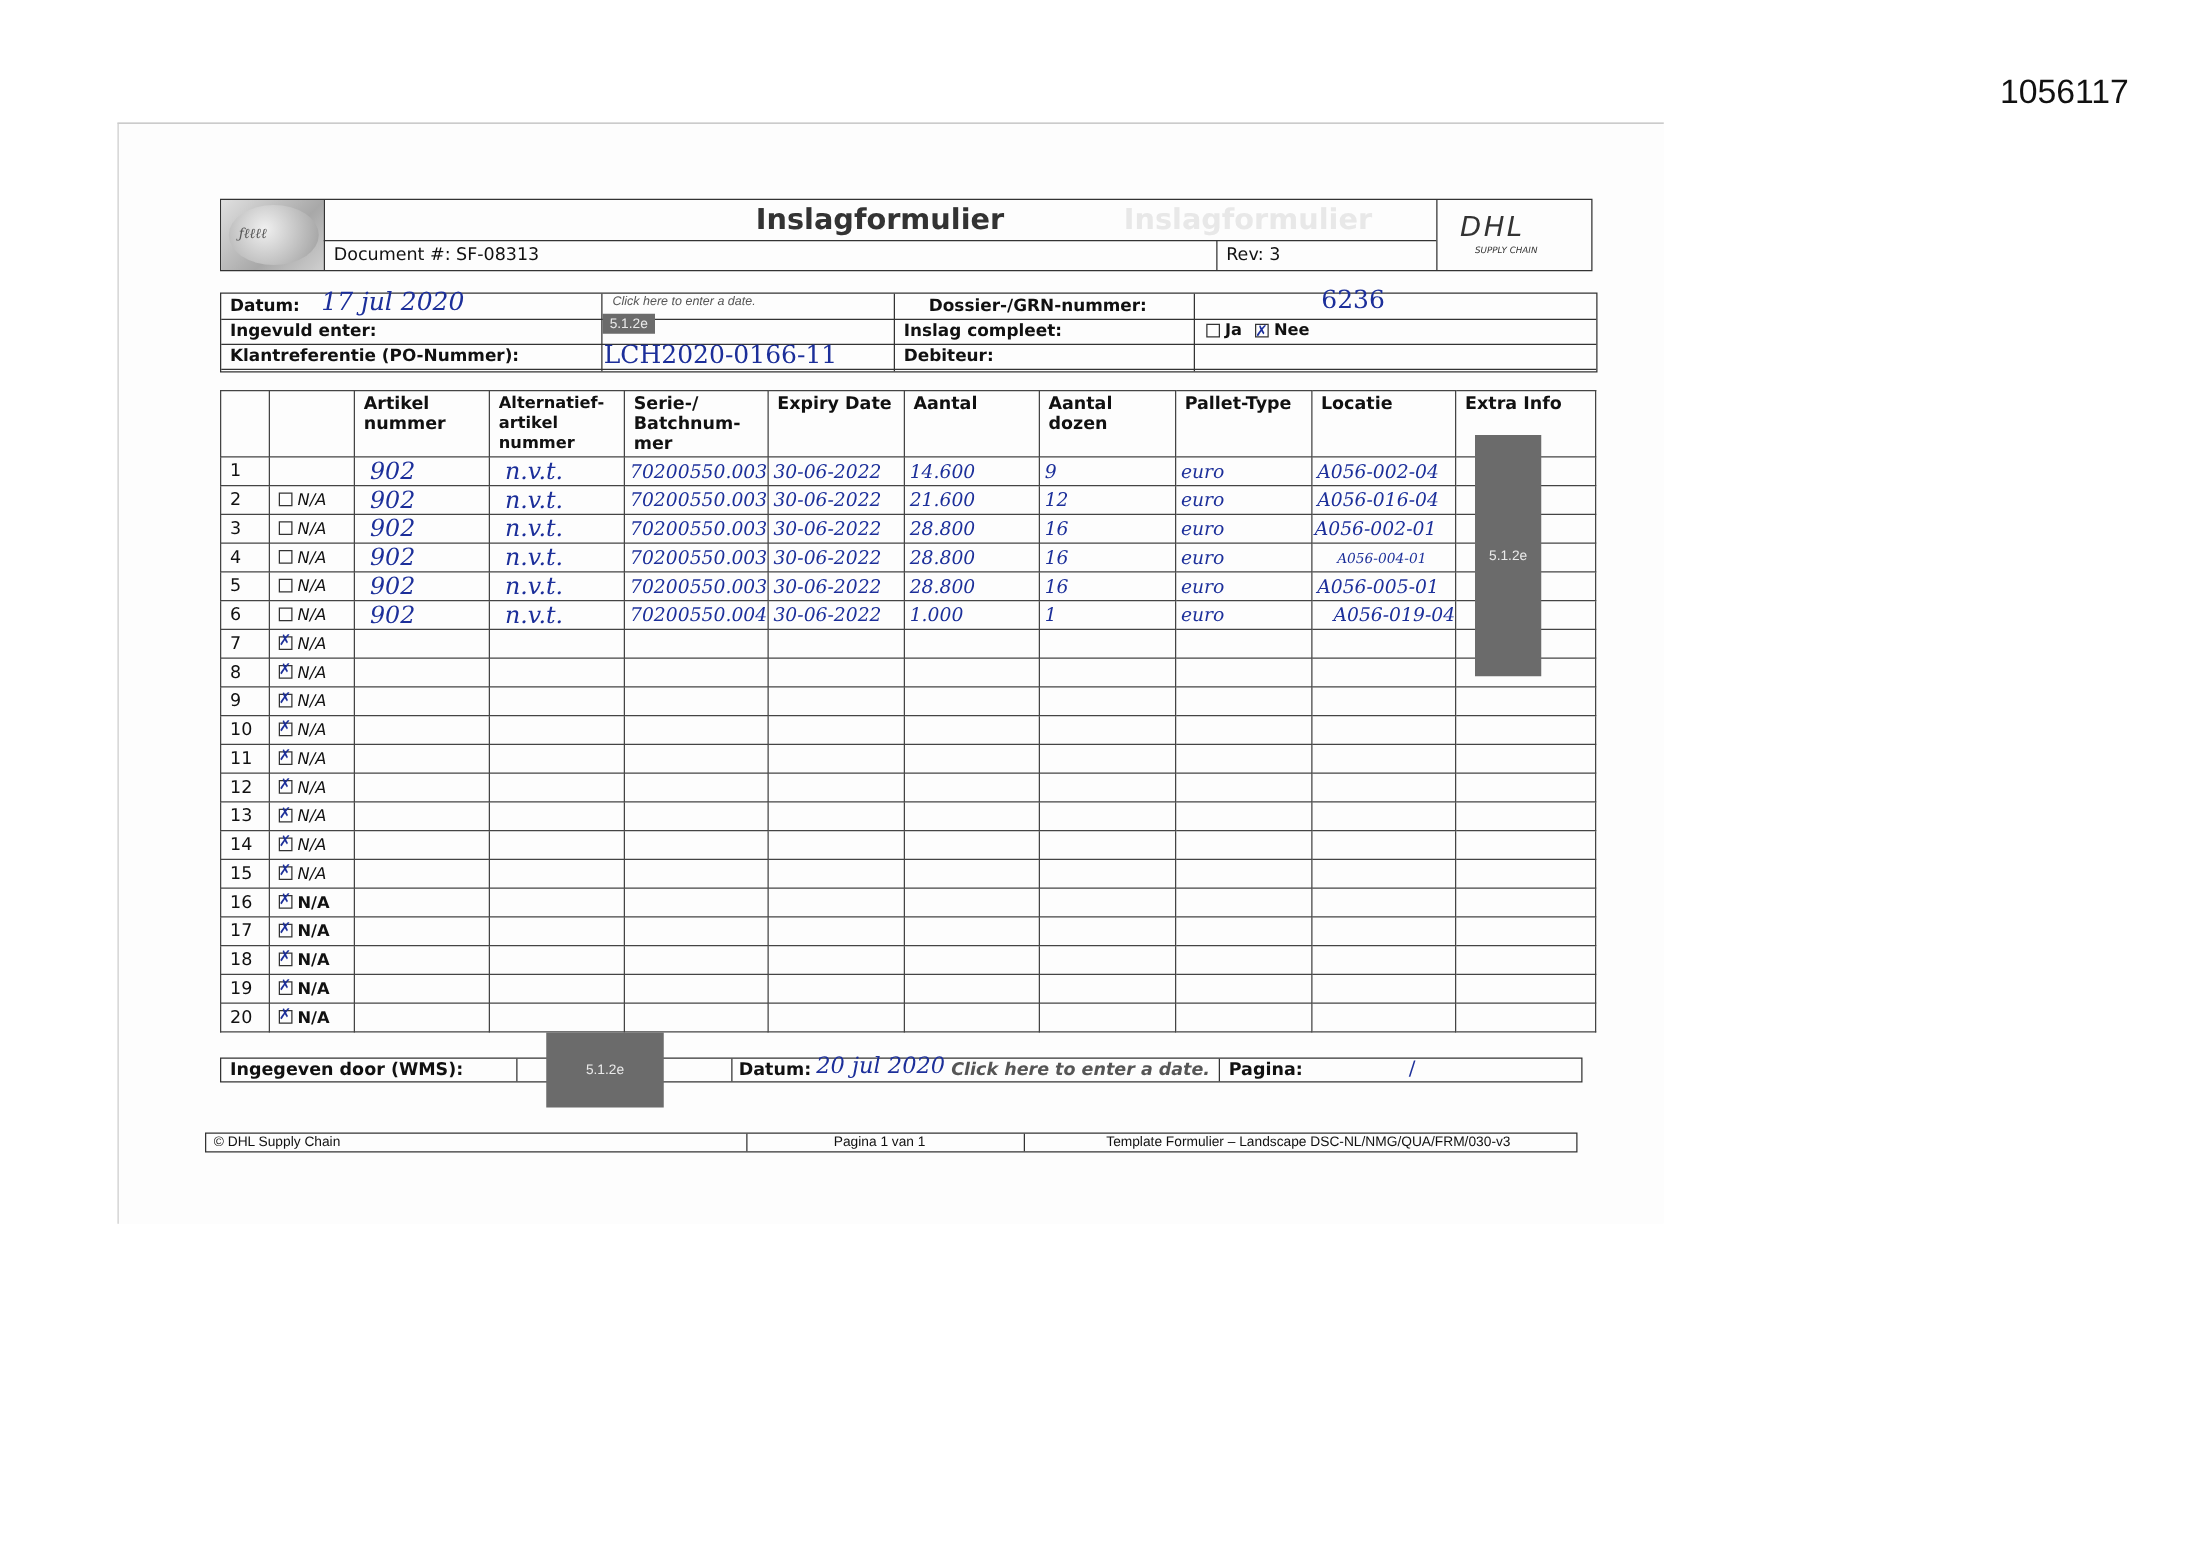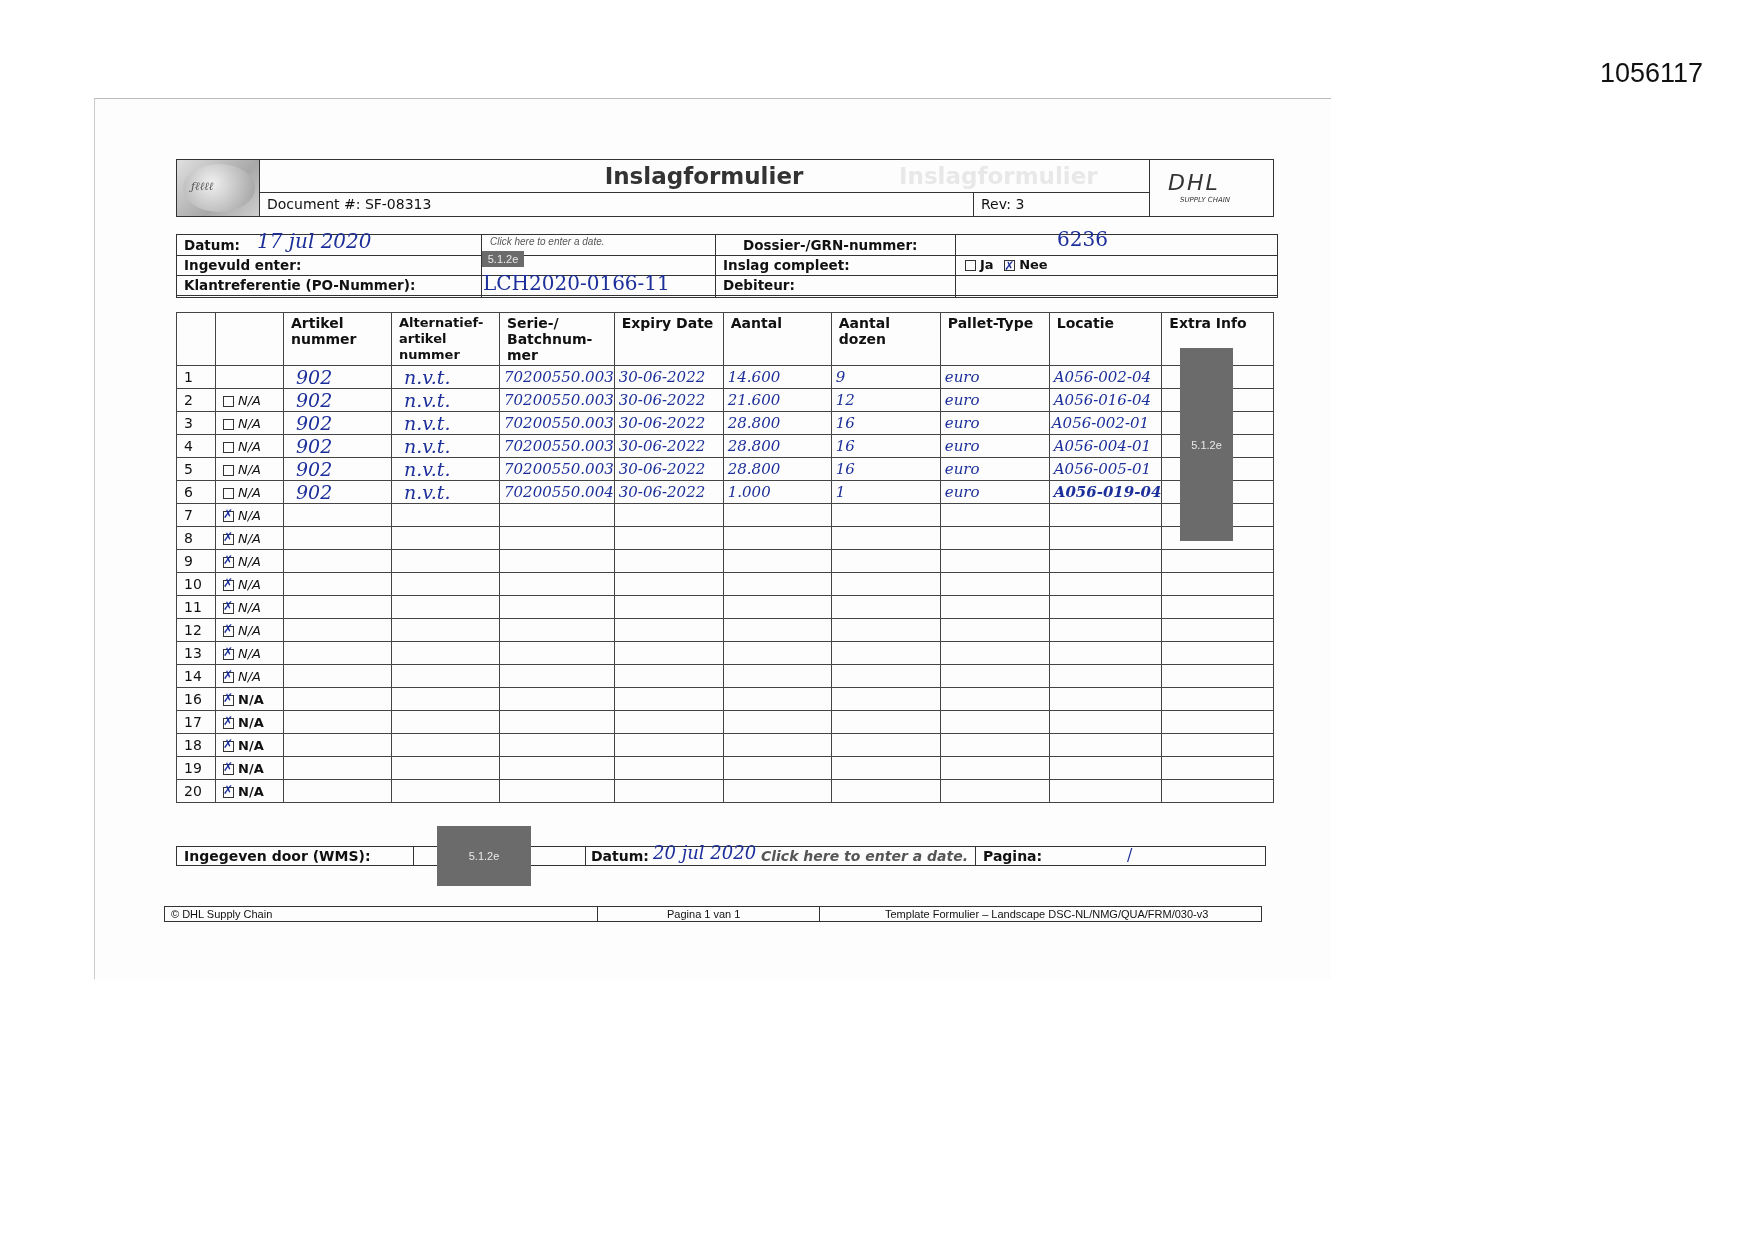--- a/index.html
+++ b/index.html
@@ -173,21 +173,21 @@
       <tr>
         <td>4</td>
         <td class="c-na"><span class="cb"></span><span>N/A</span></td>
         <td class="hw">902</td>
         <td class="hw">n.v.t.</td>
         <td class="hw" style="font-size: 15px; padding-left: 4px;">70200550.003</td>
         <td class="hw" style="font-size: 15px; padding-left: 4px;">30-06-2022</td>
         <td class="hw" style="font-size: 15px; padding-left: 4px;">28.800</td>
         <td class="hw" style="font-size: 15px; padding-left: 4px;">16</td>
         <td class="hw" style="font-size: 15px; padding-left: 4px;">euro</td>
-        <td class="hw" style="font-size: 15px; padding-left: 4px; margin-left: 32px;">A056-004-01</td>
+        <td class="hw" style="font-size: 11px; padding-left: 20px; margin-left: 32px;">A056-004-01</td>
         <td></td>
       </tr>
       <tr>
         <td>5</td>
         <td class="c-na"><span class="cb"></span><span>N/A</span></td>
         <td class="hw">902</td>
         <td class="hw">n.v.t.</td>
         <td class="hw" style="font-size: 15px; padding-left: 4px;">70200550.003</td>
         <td class="hw" style="font-size: 15px; padding-left: 4px;">30-06-2022</td>
         <td class="hw" style="font-size: 15px; padding-left: 4px;">28.800</td>
@@ -199,21 +199,21 @@
       <tr>
         <td>6</td>
         <td class="c-na"><span class="cb"></span><span>N/A</span></td>
         <td class="hw">902</td>
         <td class="hw">n.v.t.</td>
         <td class="hw" style="font-size: 15px; padding-left: 4px;">70200550.004</td>
         <td class="hw" style="font-size: 15px; padding-left: 4px;">30-06-2022</td>
         <td class="hw" style="font-size: 15px; padding-left: 4px;">1.000</td>
         <td class="hw" style="font-size: 15px; padding-left: 4px;">1</td>
         <td class="hw" style="font-size: 15px; padding-left: 4px;">euro</td>
-        <td class="hw" style="font-size: 15px; padding-left: 4px; font-weight: bold;">A056-019-04</td>
+        <td class="hw" style="font-size: 15px; padding-left: 17px;">A056-019-04</td>
         <td></td>
       </tr>
       <tr>
         <td>7</td>
         <td class="c-na"><span class="cb x"></span><span>N/A</span></td>
         <td class="hw"></td>
         <td class="hw"></td>
         <td class="hw" style="font-size: 15px; padding-left: 4px;"></td>
         <td class="hw" style="font-size: 15px; padding-left: 4px;"></td>
         <td class="hw" style="font-size: 15px; padding-left: 4px;"></td>
@@ -295,20 +295,33 @@
         <td class="hw" style="font-size: 15px; padding-left: 4px;"></td>
         <td class="hw" style="font-size: 15px; padding-left: 4px;"></td>
         <td class="hw" style="font-size: 15px; padding-left: 4px;"></td>
         <td class="hw" style="font-size: 15px; padding-left: 4px;"></td>
         <td class="hw" style="font-size: 15px; padding-left: 4px;"></td>
         <td class="hw" style="font-size: 15px; padding-left: 4px;"></td>
         <td></td>
       </tr>
       <tr>
         <td>14</td>
+        <td class="c-na"><span class="cb x"></span><span>N/A</span></td>
+        <td class="hw"></td>
+        <td class="hw"></td>
+        <td class="hw" style="font-size: 15px; padding-left: 4px;"></td>
+        <td class="hw" style="font-size: 15px; padding-left: 4px;"></td>
+        <td class="hw" style="font-size: 15px; padding-left: 4px;"></td>
+        <td class="hw" style="font-size: 15px; padding-left: 4px;"></td>
+        <td class="hw" style="font-size: 15px; padding-left: 4px;"></td>
+        <td class="hw" style="font-size: 15px; padding-left: 4px;"></td>
+        <td></td>
+      </tr>
+      <tr>
+        <td>15</td>
         <td class="c-na"><span class="cb x"></span><span>N/A</span></td>
         <td class="hw"></td>
         <td class="hw"></td>
         <td class="hw" style="font-size: 15px; padding-left: 4px;"></td>
         <td class="hw" style="font-size: 15px; padding-left: 4px;"></td>
         <td class="hw" style="font-size: 15px; padding-left: 4px;"></td>
         <td class="hw" style="font-size: 15px; padding-left: 4px;"></td>
         <td class="hw" style="font-size: 15px; padding-left: 4px;"></td>
         <td class="hw" style="font-size: 15px; padding-left: 4px;"></td>
         <td></td>

